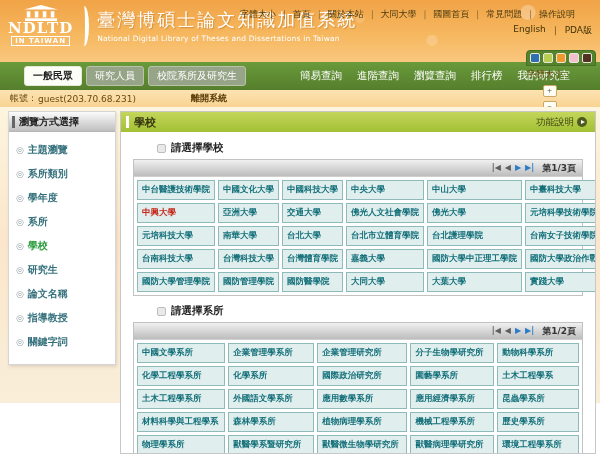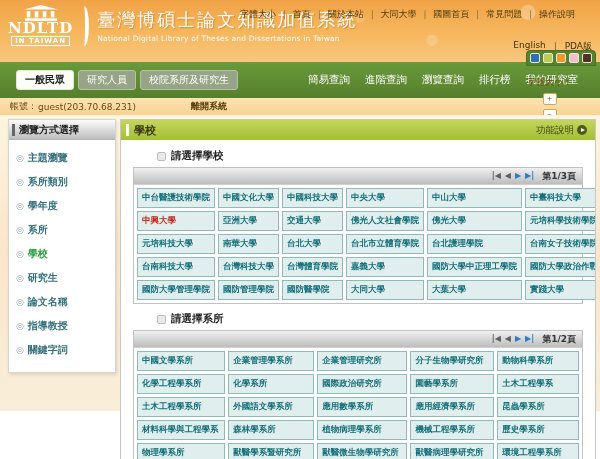--- a/index.html
+++ b/index.html
@@ -19,28 +19,28 @@
     font-family:"DejaVu Serif","Liberation Serif",serif; }
   .logo-region { font-size:7px; font-weight:bold; border:1px solid #fff; padding:0 3px; margin-top:1px; letter-spacing:1px; }
   .swoosh { width:10px; height:40px; border-right:4px solid #fff; border-radius:0 50% 50% 0/0 50% 50% 0; margin-right:2px; }
   .logo-titles { display:flex; flex-direction:column; }
   .logo-title { font-size:18px; font-weight:normal; letter-spacing:2px; text-shadow:1px 1px 1px rgba(180,110,20,.5); }
   .logo-sub { font-size:7.5px; margin-top:2px; letter-spacing:.2px; }
   .toplinks { position:absolute; right:25px; top:8px; display:flex; font-size:9px; color:#4a3a0e; }
   .toplinks a { color:#4a3a0e; text-decoration:none; cursor:pointer; }
   .toplinks .tl + .tl::before { content:"｜"; margin:0 4px; color:#6b5a28; }
   .langlinks { position:absolute; right:8px; top:24px; display:flex; font-size:9px; color:#3f3208; }
-  .langlinks a { color:#3f3208; text-decoration:none; cursor:pointer;margin-top:16px; }
+  .langlinks a { color:#3f3208; text-decoration:none; cursor:pointer; }
   .langlinks .tl + .tl::before { content:"｜"; margin:0 5px; }
   .palette { position:absolute; right:4px; top:50px; z-index:5; background:#55822d; border:1px solid #467024;
     border-radius:4px 4px 0 0; padding:2px 3px; display:flex; gap:3px; }
   .swatch { width:10px; height:10px; border:1px solid #e8e8d8; border-radius:2px; cursor:pointer; }
 
   
-  .nav { height:36px; background:linear-gradient(180deg,#699a3b,#567f2c); display:flex; align-items:center; padding:0 16px; }
+  .nav { height:28px; background:linear-gradient(180deg,#699a3b,#567f2c); display:flex; align-items:center; padding:0 24px; }
   .tab { font-size:10px; padding:2px 8px; border-radius:3px; margin-right:4px; cursor:pointer;
     background:#96a487; color:#fff; border:1px solid #b7c2a9; }
   .tab.active { background:#fdfdf8; color:#222; font-weight:bold; border:1px solid #e4e9d6; }
   .navmenu { margin-left:auto; display:flex; gap:15px; padding-right:6px; }
   .navmenu a { color:#fff; font-size:10.5px; font-weight:normal; text-decoration:none; cursor:pointer; }
 
   
   .strip { height:17px; background:linear-gradient(180deg,#fce3b2,#f8d392); display:flex; align-items:center;
     font-size:9px; color:#6b4a12; padding:0 10px; }
   .strip .acct-val { margin-left:1px; }

